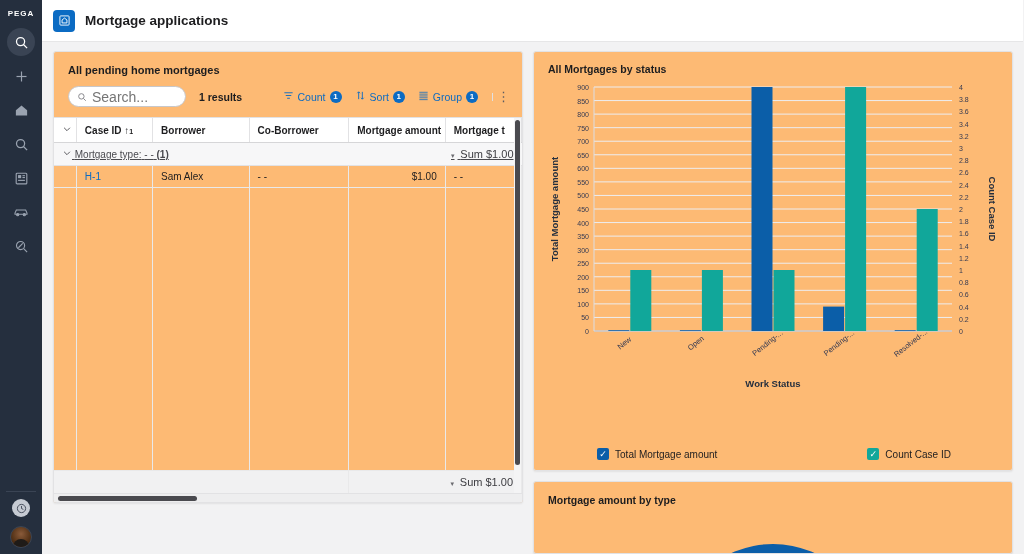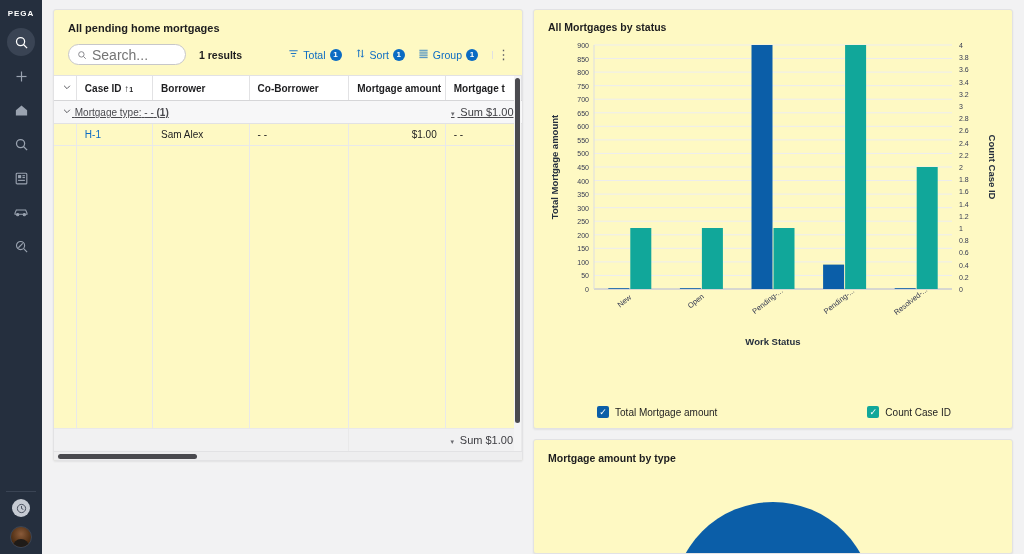--- a/index.html
+++ b/index.html
@@ -71,21 +71,21 @@
   .topbar-title { font-size: 13.5px; font-weight: bold; color: #1d1d1f; }
 
   .content {
     flex: 1; display: flex; gap: 10px;
     padding: 9px 10px 0 11px; overflow: hidden;
   }
   .col-left { width: 470px; min-width: 470px; display: flex; flex-direction: column; }
   .col-right { flex: 1; display: flex; flex-direction: column; gap: 10px; }
 
   .card {
-    background: #fef9c3; border: 1px solid #e2e2e4; border-radius: 3px;
+    background: #fdba74; border: 1px solid #e2e2e4; border-radius: 3px;
     box-shadow: 0 1px 2px rgba(0,0,0,0.07);
   }
 
   
   .list-card { height: 452px; display: flex; flex-direction: column; padding: 0; }
   .list-title { font-size: 11px; font-weight: bold; color: #1d1d1f; padding: 12px 14px 10px 14px; }
   .list-toolbar {
     display: flex; align-items: center; padding: 0 12px 10px 14px;
   }
   .search-box {
@@ -259,20 +259,29 @@
             <circle cx="12" cy="12" r="9"></circle>
             <polyline points="12,6.5 12,12 16,14"></polyline>
           </svg>
       </div>
       <div class="avatar"></div>
     </div>
   </div>
 
   <div class="main">
 
+    <div class="topbar">
+      <div class="app-icon">
+        <svg width="13" height="13" viewBox="0 0 24 24" fill="none" stroke="#ffffff" stroke-width="1.7">
+            <rect x="3.5" y="3.5" width="17" height="17" rx="1.5"></rect>
+            <path d="M12 7.5 7.5 11v5.5h9V11L12 7.5z"></path>
+          </svg>
+      </div>
+      <div class="topbar-title">Mortgage applications</div>
+    </div>
 
     <div class="content">
 
       <div class="col-left">
         <div class="card list-card">
 
           <div class="list-title">All pending home mortgages</div>
 
           <div class="list-toolbar">
             <div class="search-box">
@@ -288,21 +297,21 @@
 
             <div class="tool-group">
               <div class="tool-btn">
                 <span>
                   <svg width="11" height="11" viewBox="0 0 24 24" fill="none" stroke="#0b6bc3" stroke-width="2">
                       <line x1="3" y1="6" x2="21" y2="6"></line>
                       <line x1="6" y1="12" x2="18" y2="12"></line>
                       <line x1="9" y1="18" x2="15" y2="18"></line>
                     </svg>
                 </span>
-                <span>Total</span>
+                <span>Count</span>
                 <span class="badge">1</span>
               </div>
 
               <div class="tool-btn">
                 <span>
                   <svg width="11" height="11" viewBox="0 0 24 24" fill="none" stroke="#0b6bc3" stroke-width="2">
                       <line x1="8" y1="4" x2="8" y2="20"></line>
                       <polyline points="5,7 8,4 11,7"></polyline>
                       <line x1="16" y1="20" x2="16" y2="4"></line>
                       <polyline points="13,17 16,20 19,17"></polyline>

